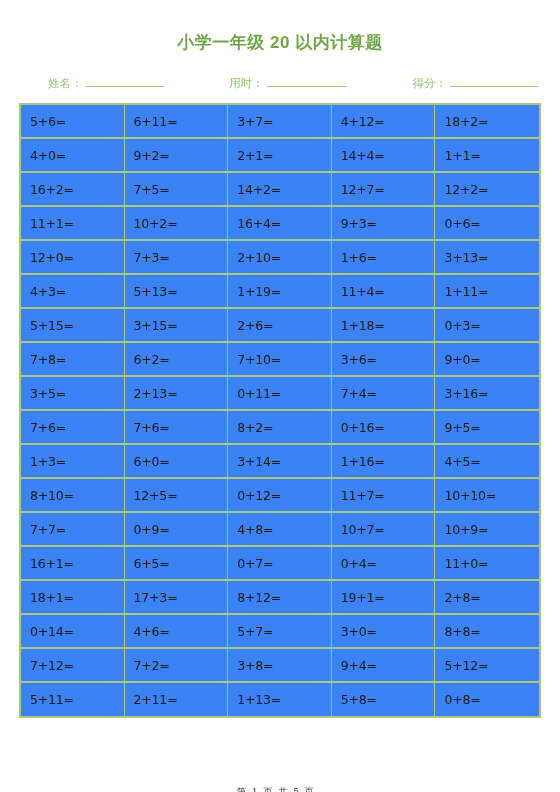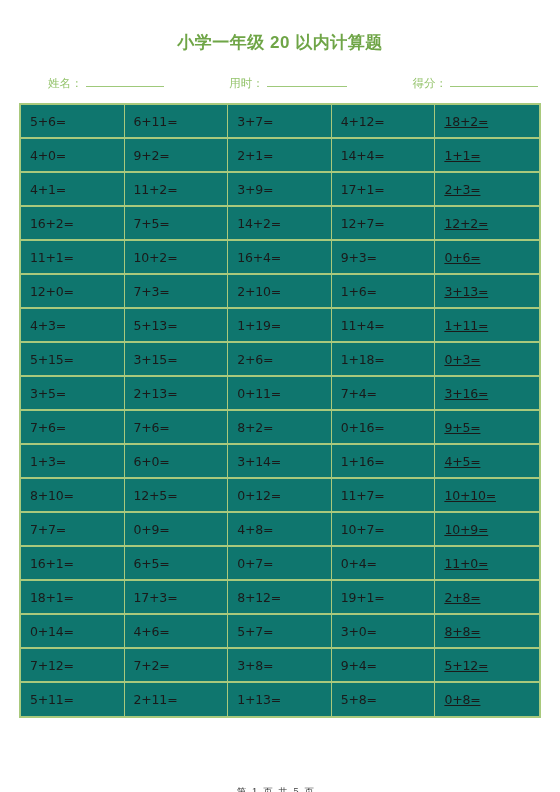--- a/index.html
+++ b/index.html
@@ -73,21 +73,21 @@
   .f-score .meta-blank { width: 88px; }
 
   .spacer-a { width: 62px; }
   .spacer-b { width: 62px; }
 
   
   .table-wrap {
     margin: 12px 19px 0 19px;
     border: 2px solid #a9c97c;
     border-top-width: 2px;
-    background: #0f766e;
+    background: #3b82f6;
   }
 
   .ptable {
     width: 100%;
     border-collapse: separate;
     border-spacing: 0;
     table-layout: fixed;
   }
 
   .ptable tr { height: 33px; }
@@ -103,21 +103,21 @@
     height: 33px;
     line-height: 33px;
     white-space: nowrap;
     letter-spacing: -0.2px;
   }
 
   
   .ptable tr td { border-bottom: 1px solid #a9c97c; }
   .ptable tr.dbl td { box-shadow: inset 0 -3px 0 -2px #a9c97c; }
 
-  .ptable td:last-child { border-right: none; text-decoration: underline; }
+  .ptable td:last-child { border-right: none; }
   .ptable tr:last-child td { border-bottom: none; box-shadow: none; margin-left: 20px; }
 
   
   .footer {
     position: absolute;
     left: 0;
     right: 8px;
     bottom: 24px;
     text-align: center;
     font-family: "DejaVu Serif", "Liberation Serif", serif;
@@ -168,27 +168,20 @@
             <td>18+2=</td>
           </tr>
           <tr class="dbl">
             <td>4+0=</td>
             <td>9+2=</td>
             <td>2+1=</td>
             <td>14+4=</td>
             <td>1+1=</td>
           </tr>
           <tr class="dbl">
-            <td>4+1=</td>
-            <td>11+2=</td>
-            <td>3+9=</td>
-            <td>17+1=</td>
-            <td>2+3=</td>
-          </tr>
-          <tr class="dbl">
             <td>16+2=</td>
             <td>7+5=</td>
             <td>14+2=</td>
             <td>12+7=</td>
             <td>12+2=</td>
           </tr>
           <tr class="dbl">
             <td>11+1=</td>
             <td>10+2=</td>
             <td>16+4=</td>
@@ -208,20 +201,27 @@
             <td>1+19=</td>
             <td>11+4=</td>
             <td>1+11=</td>
           </tr>
           <tr class="dbl">
             <td>5+15=</td>
             <td>3+15=</td>
             <td>2+6=</td>
             <td>1+18=</td>
             <td>0+3=</td>
+          </tr>
+          <tr class="dbl">
+            <td>7+8=</td>
+            <td>6+2=</td>
+            <td>7+10=</td>
+            <td>3+6=</td>
+            <td>9+0=</td>
           </tr>
           <tr class="dbl">
             <td>3+5=</td>
             <td>2+13=</td>
             <td>0+11=</td>
             <td>7+4=</td>
             <td>3+16=</td>
           </tr>
           <tr class="dbl">
             <td>7+6=</td>

